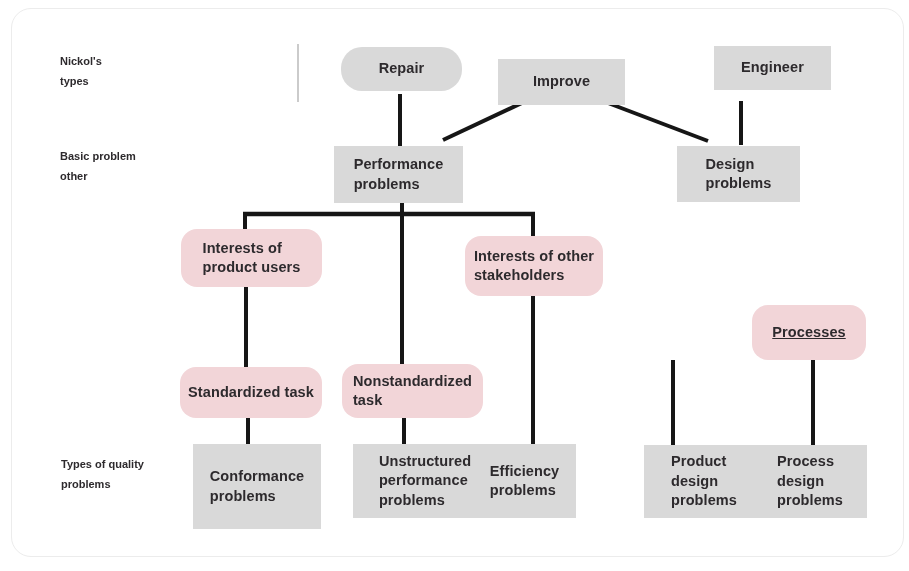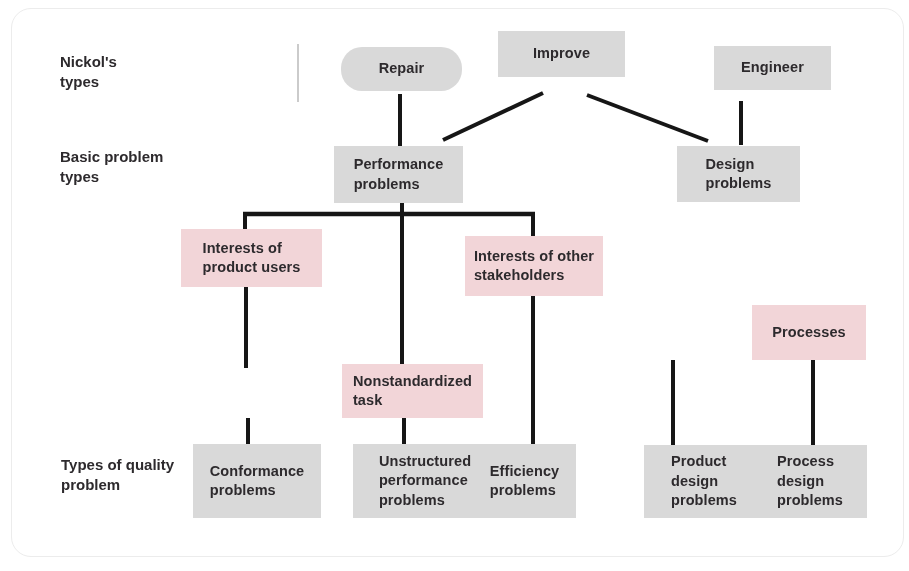--- a/index.html
+++ b/index.html
@@ -29,41 +29,41 @@
     display:flex;align-items:center;justify-content:center;
     box-sizing:border-box;
     font-size:14.5px;font-weight:bold;
     color:var(--text,#2d2a2d);
     letter-spacing:.1px;
     line-height:19.5px;
     white-space:pre-line;
     text-align:left;
   }
   .box.gray{background:var(--gray,#d9d9d9);}
-  .box.pink{background:var(--pink,#f2d5d8);}
+  .box.pink{background:var(--pink,#f2d5d8);border-radius:16px;}
   .rowlabel{
     position:absolute;
-    font-size:15px;font-weight:bold;
+    font-size:11px;font-weight:bold;
     color:var(--text,#2d2a2d);
     line-height:19.5px;
     white-space:pre-line;
   }
   
   #n-repair        {left:341px;top:47px; width:121px;height:44px;border-radius:21px;}
-  #n-improve       {left:498px;top:31px; width:127px;height:46px;}
+  #n-improve       {left:498px;top:59px; width:127px;height:46px;}
   #n-engineer      {left:714px;top:46px; width:117px;height:44px;}
   #n-performance   {left:334px;top:146px;width:129px;height:57px;}
   #n-design        {left:677px;top:146px;width:123px;height:56px;}
   #n-int-users     {left:181px;top:229px;width:141px;height:58px;}
   #n-int-other     {left:465px;top:236px;width:138px;height:60px;}
   #n-products      {left:616px;top:305px;width:124px;height:55px;}
-  #n-processes     {left:752px;top:305px;width:114px;height:55px;}
+  #n-processes     {left:752px;top:305px;width:114px;height:55px;text-decoration:underline;}
   #n-standardized  {left:180px;top:367px;width:142px;height:51px;}
   #n-nonstandard   {left:342px;top:364px;width:141px;height:54px;}
-  #n-conformance   {left:193px;top:444px;width:128px;height:74px;}
+  #n-conformance   {left:193px;top:444px;width:128px;height:85px;}
   #n-unstructured  {left:342px;top:444px;width:144px;height:74px;margin-left:11px;}
   #n-efficiency    {left:473px;top:444px;width:103px;height:74px;}
   #n-prod-design   {left:617px;top:445px;width:120px;height:73px;margin-left:27px;}
   #n-proc-design   {left:753px;top:445px;width:114px;height:73px;}
   #lbl-nickols     {left:60px;top:52px;}
   #lbl-basic       {left:60px;top:147px;}
   #lbl-quality     {left:61px;top:455px;}
 </style>
 </head>
 <body>
@@ -86,36 +86,37 @@
     <line x1="248" y1="418" x2="248" y2="445"></line>
     <line x1="404" y1="418" x2="404" y2="445"></line>
     <line x1="533" y1="293" x2="533" y2="446"></line>
     <line x1="673" y1="360" x2="673" y2="446"></line>
     <line x1="813" y1="360" x2="813" y2="446"></line>
   </svg>
 
   <div class="rowlabel" id="lbl-nickols">Nickol's
 types</div>
   <div class="rowlabel" id="lbl-basic">Basic problem
-types</div>
+other</div>
   <div class="rowlabel" id="lbl-quality">Types of quality
-problem</div>
+problems</div>
 
   <div class="box gray" id="n-repair">Repair</div>
   <div class="box gray" id="n-improve">Improve</div>
   <div class="box gray" id="n-engineer">Engineer</div>
   <div class="box gray" id="n-performance">Performance
 problems</div>
   <div class="box gray" id="n-design">Design
 problems</div>
   <div class="box pink" id="n-int-users">Interests of
 product users</div>
   <div class="box pink" id="n-int-other">Interests of other
 stakeholders</div>
   <div class="box pink" id="n-processes">Processes</div>
+  <div class="box pink" id="n-standardized">Standardized task</div>
   <div class="box pink" id="n-nonstandard">Nonstandardized
 task</div>
   <div class="box gray" id="n-conformance">Conformance
 problems</div>
   <div class="box gray" id="n-unstructured">Unstructured
 performance
 problems</div>
   <div class="box gray" id="n-efficiency">Efficiency
 problems</div>
   <div class="box gray" id="n-prod-design">Product

